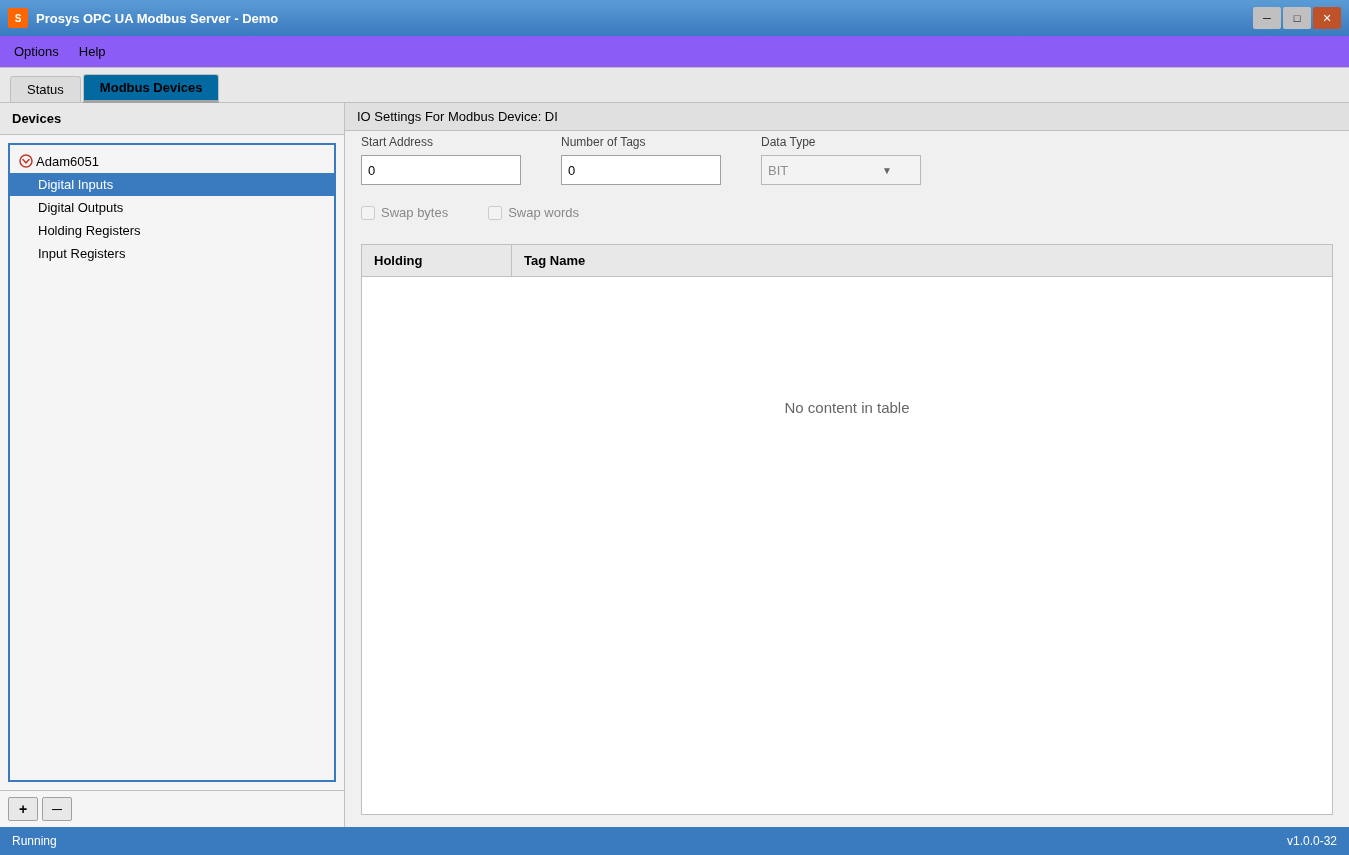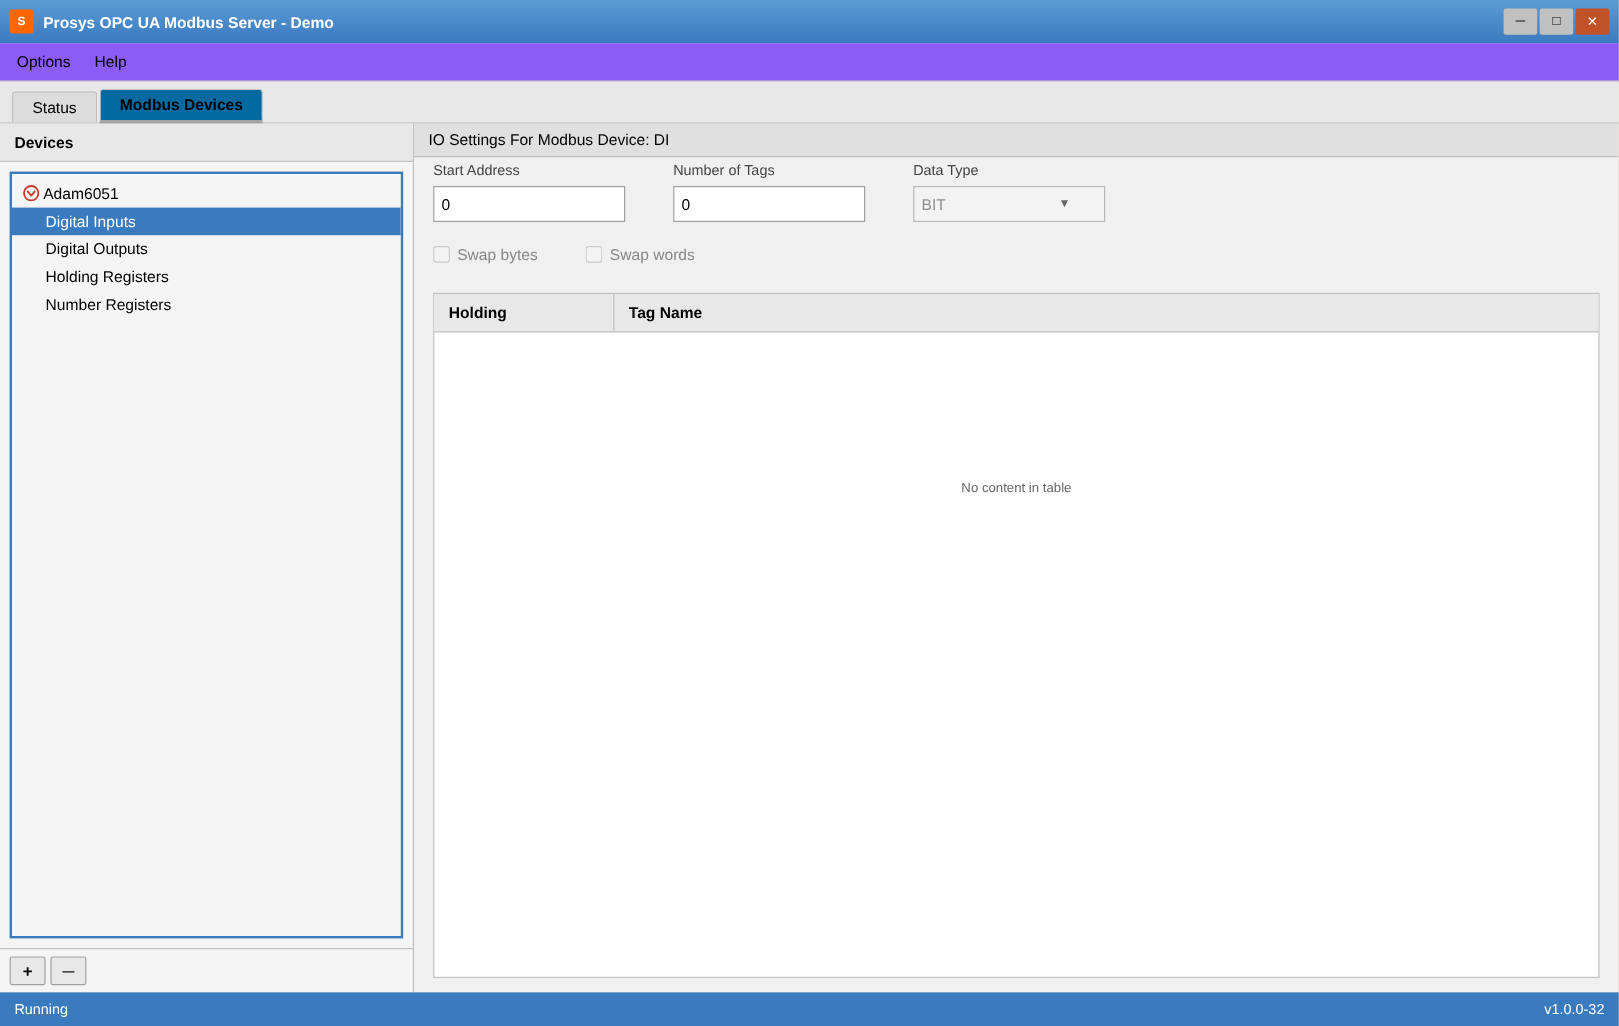--- a/index.html
+++ b/index.html
@@ -261,21 +261,21 @@
 
     
     .checkboxes-row {
       display: flex;
       gap: 40px;
       margin-bottom: 24px;
       align-items: center;
     }
     .checkbox-group {
       display: flex;
-      align-items: flex-start;
+      align-items: flex-end;
       gap: 6px;
       color: #888;
     }
     .checkbox-group input[type="checkbox"] {
       width: 14px;
       height: 14px;
       cursor: not-allowed;
     }
     .checkbox-label {
       font-size: 13px;
@@ -302,21 +302,21 @@
       border-right: 1px solid #c0c0c0;
       text-align: left;
     }
     .table-header-cell:last-child { border-right: none; }
     .table-body {
       display: flex;
       align-items: center;
       justify-content: center;
       height: 260px;
       color: #666;
-      font-size: 11px;
+      font-size: 15px;
     }
 
     
     .status-bar {
       background: #3a7abf;
       height: 28px;
       display: flex;
       align-items: center;
       justify-content: space-between;
       padding: 0 12px;
@@ -383,21 +383,21 @@
         <div class="tree-item tree-child selected">
           <span>Digital Inputs</span>
         </div>
         <div class="tree-item tree-child">
           <span>Digital Outputs</span>
         </div>
         <div class="tree-item tree-child">
           <span>Holding Registers</span>
         </div>
         <div class="tree-item tree-child">
-          <span>Number Registers</span>
+          <span>Input Registers</span>
         </div>
       </div>
 
       <div class="sidebar-buttons">
         <button class="sidebar-btn">+</button>
         <button class="sidebar-btn">─</button>
       </div>
     </div>
 
     <div class="right-panel">

